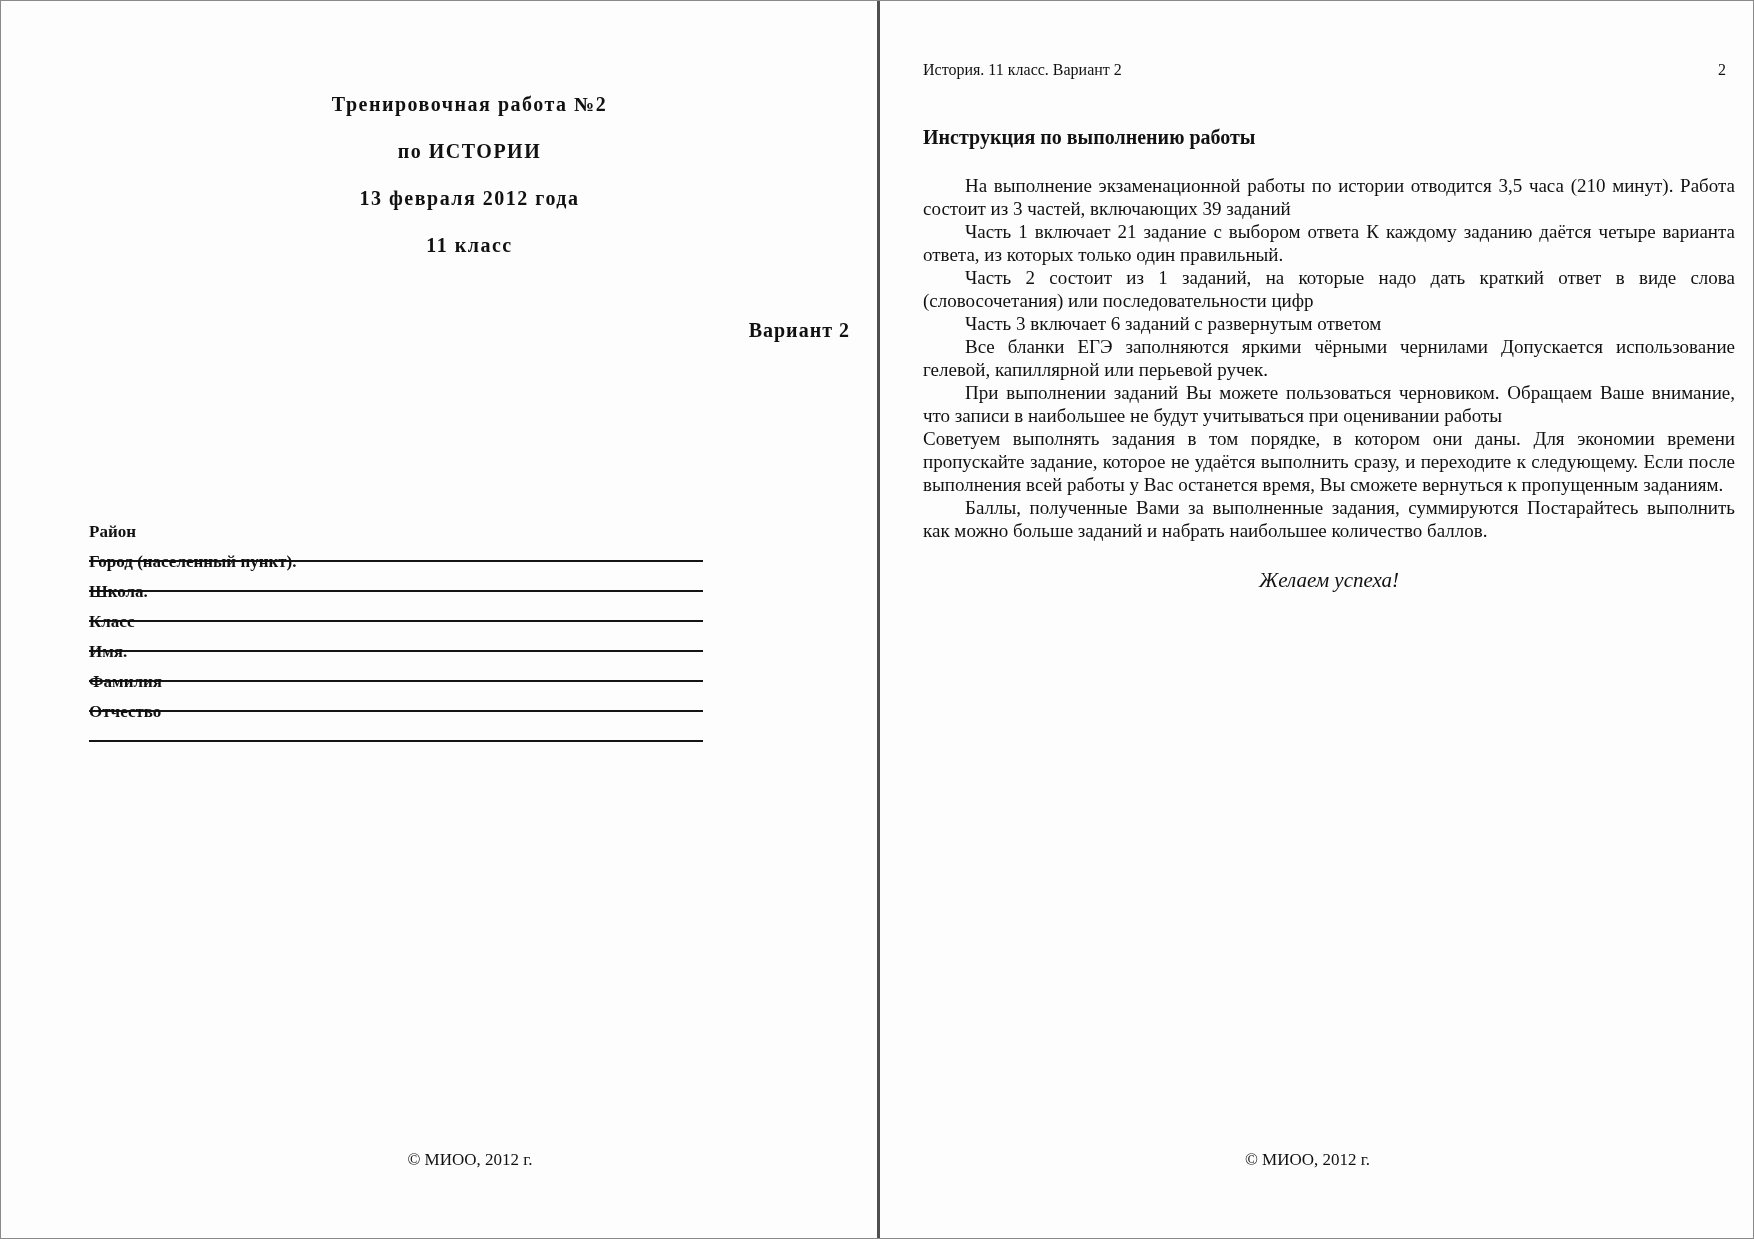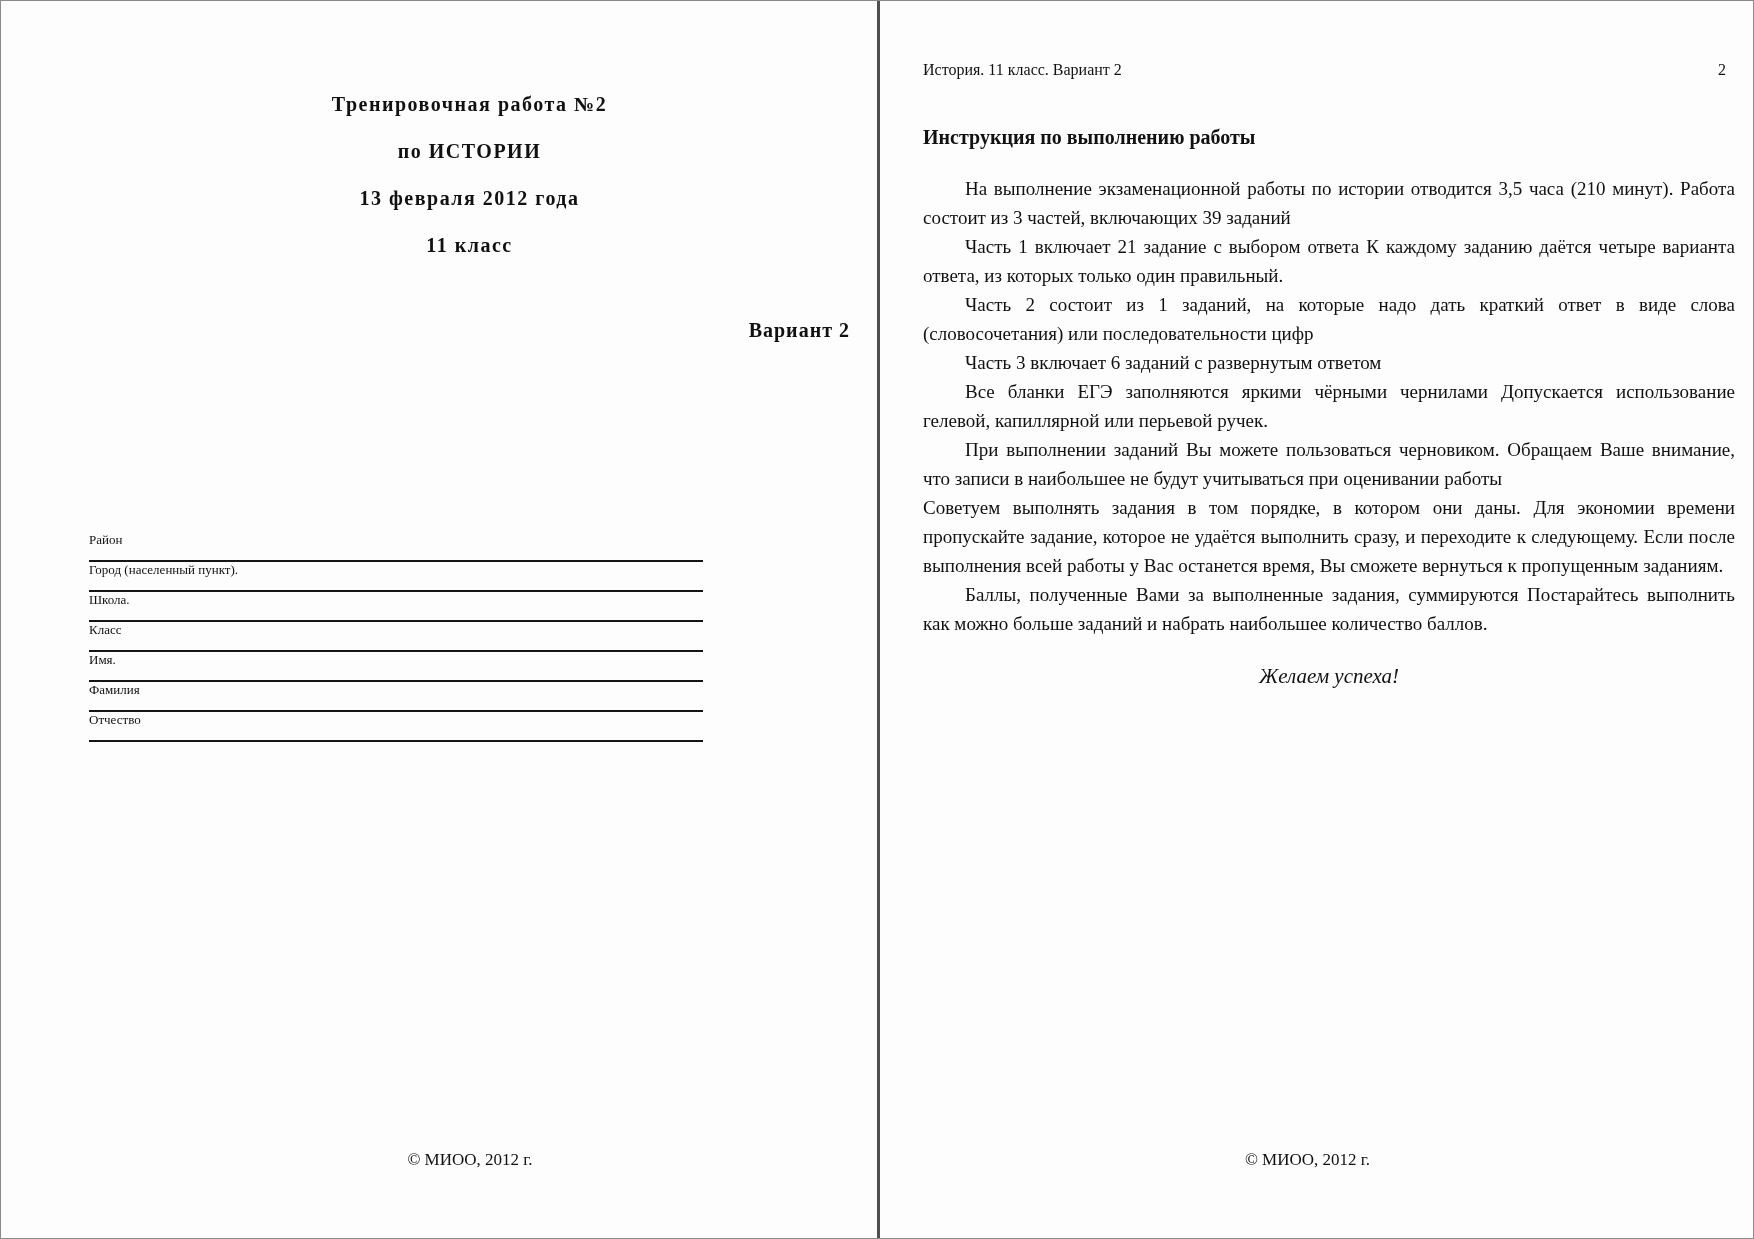--- a/index.html
+++ b/index.html
@@ -48,23 +48,23 @@
   }
   .form-field {
     width:614px;
     height:30px;
     border-bottom:2px solid #151515;
     display:flex;
     align-items:flex-end;
     margin-bottom:0;
   }
   .form-field .form-label {
-    font-weight:normal;
-    font-size:13px;
-    padding-bottom:12px;
+    font-weight:bold;
+    font-size:17px;
+    padding-bottom:18px;
   }
   .page-footer-left {
     position:absolute;
     bottom:68px;
     left:88px; width:762px;
     text-align:center;
     font-size:17px;
   }
   
   .right-page {
@@ -85,21 +85,21 @@
     text-align:left;
     font-weight:bold;
     font-size:20px;
   }
   .body-text {
     margin-top:25px;
     padding-left:43px; padding-right:63px;
   }
   .body-text p {
     font-size:19px;
-    line-height:29px;
+    line-height:23px;
     text-align:justify;
     text-indent:42px;
   }
   .body-text p.flush { text-indent:0; }
   .wish-line {
     margin-top:26px;
     padding-left:43px; padding-right:63px;
     text-align:center;
     font-weight:normal;
     font-style:italic;

